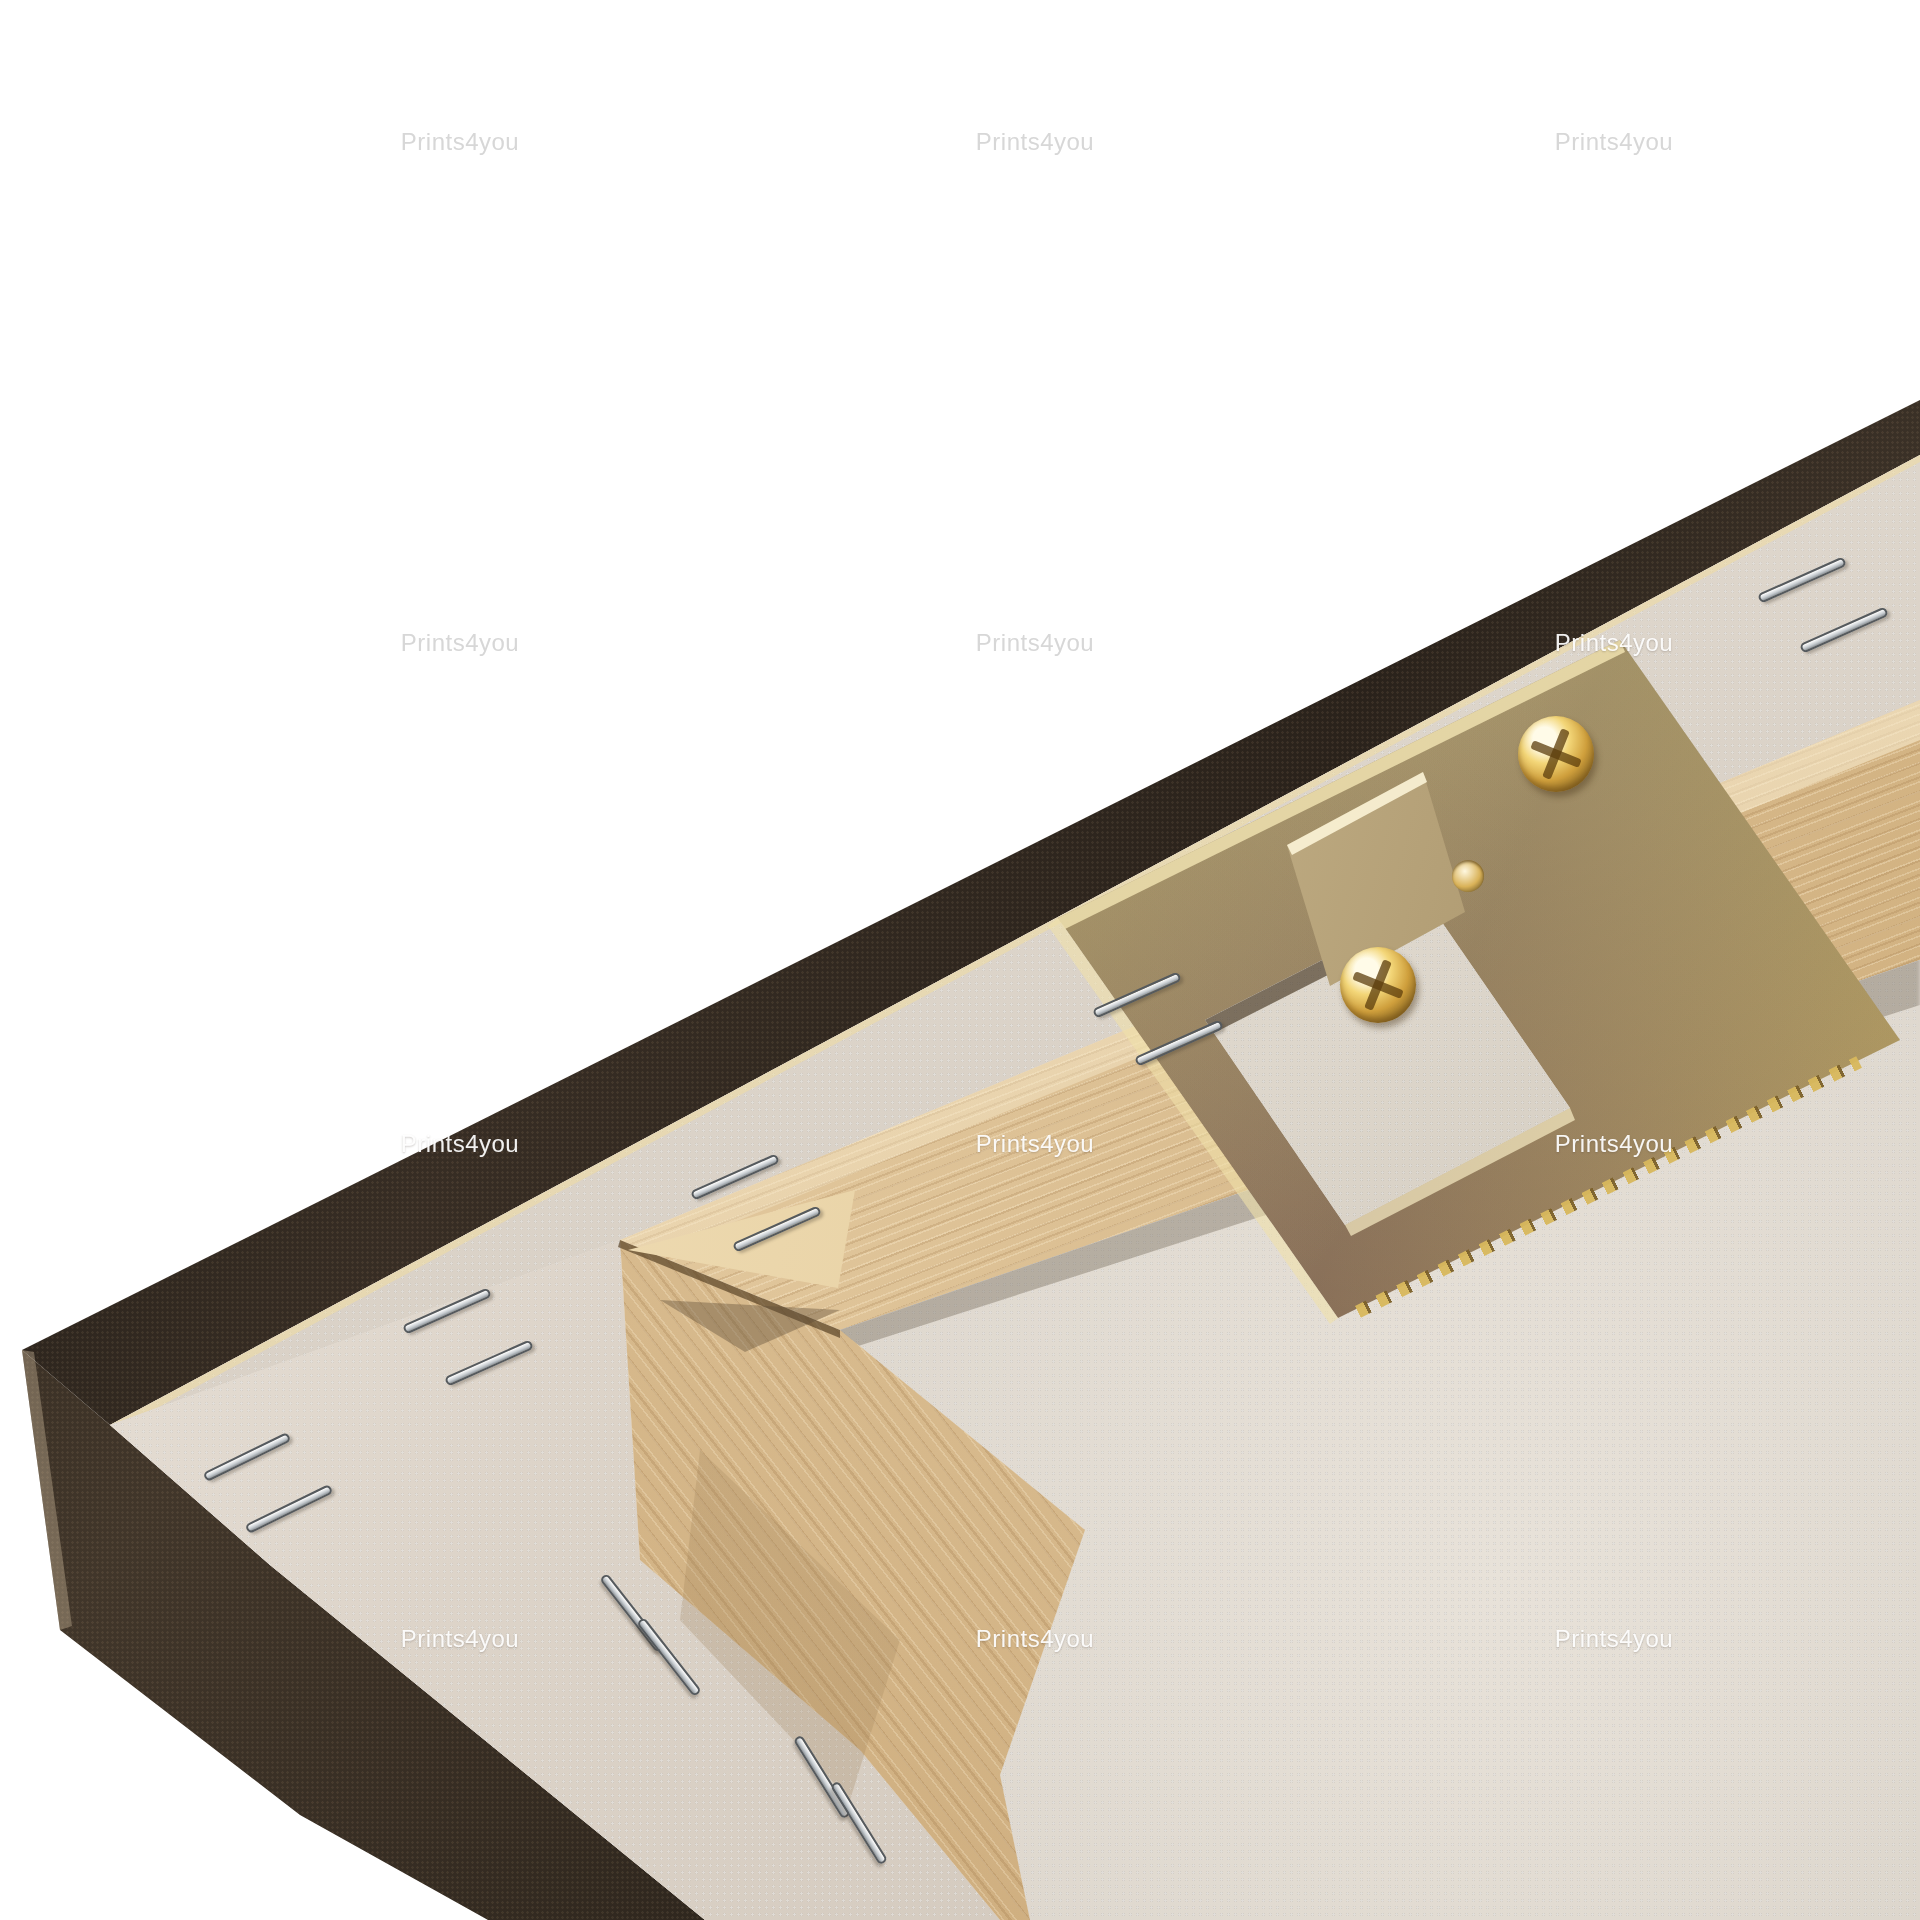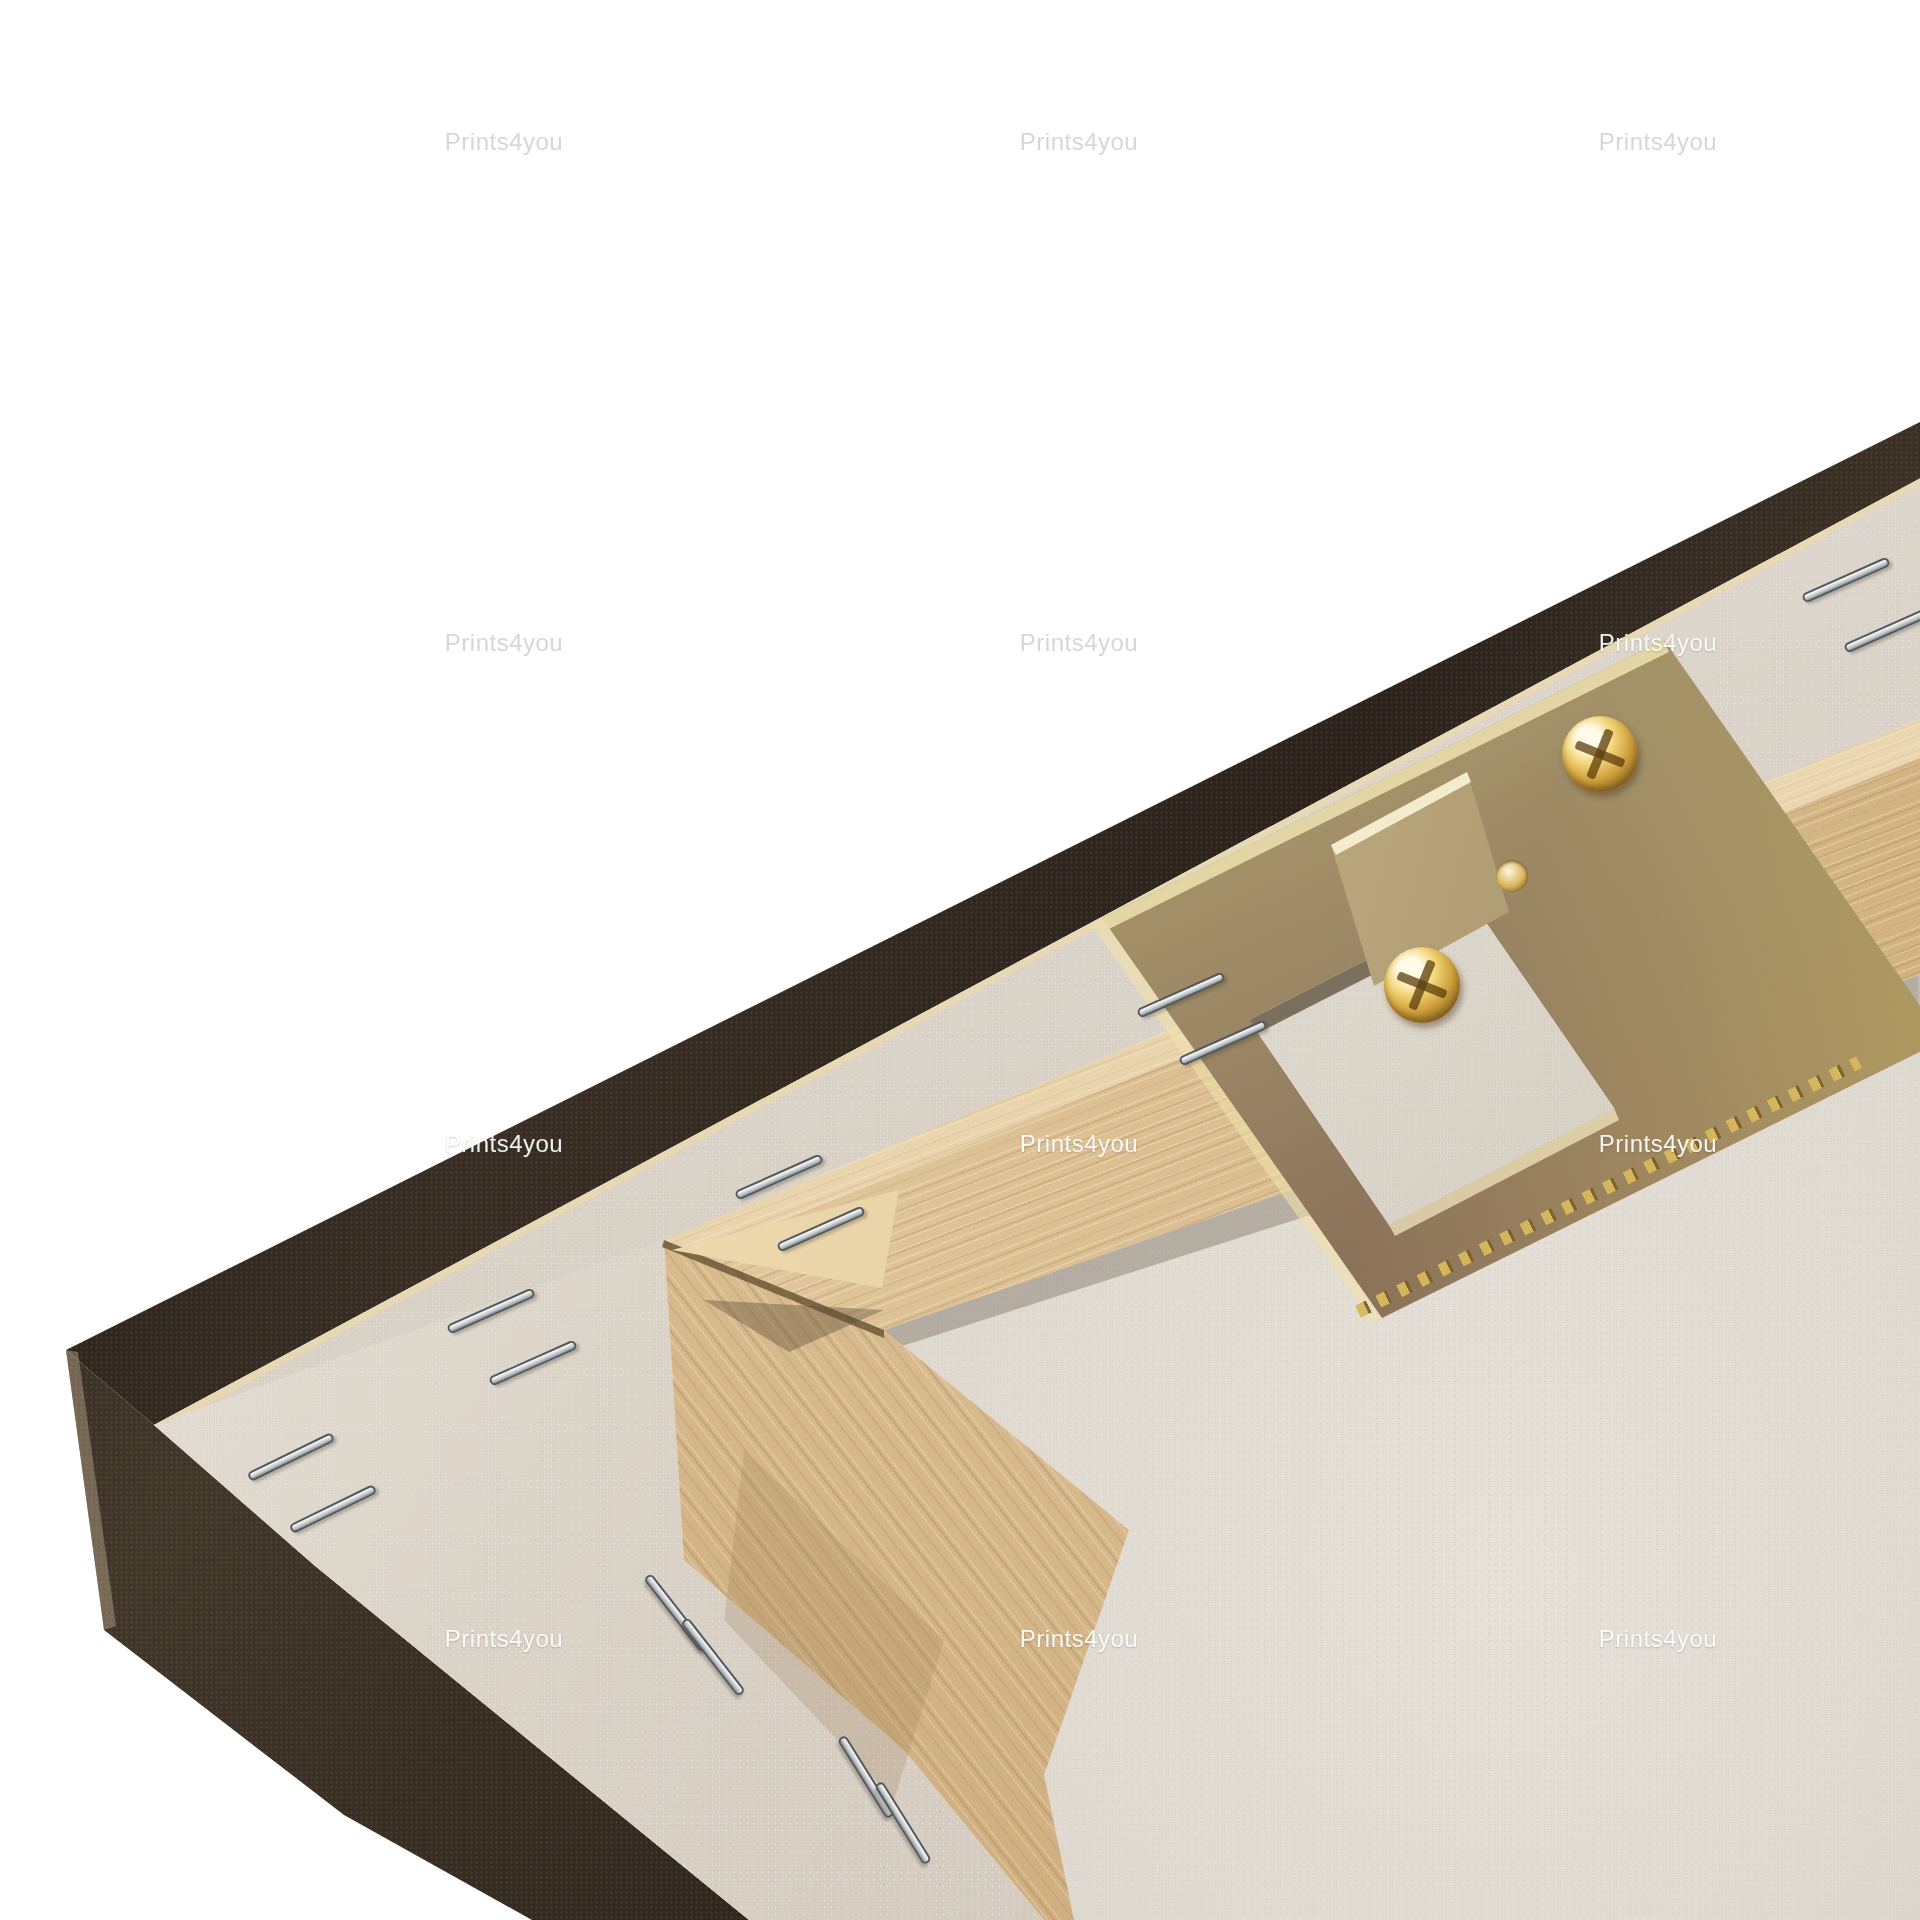--- a/index.html
+++ b/index.html
@@ -2,21 +2,21 @@
 <html style="--c-background: #ffffff; --c-canvas_edge_dark: #32291f; --c-canvas_back: #ddd5cb; --c-wood_light: #eed8b0; --c-wood_shadow: #c9a878; --c-metal_brass: #b29a5e; --c-screw_gold: #d8b85c; --c-staple_silver: #c6cbcf;"><head>
 <meta charset="utf-8">
 <style>
   html,body{margin:0;padding:0;}
   body{
     width:1920px;height:1920px;overflow:hidden;
     background:var(--c-background,#fff);
     font-family:"Liberation Sans", sans-serif;
   }
   #scene{position:relative;width:1920px;height:1920px;background:var(--c-background,#fff);}
-  .abs{position:absolute;inset:0;margin-left:44px;}
+  .abs{position:absolute;inset:0;}
 
   
   .a-dark{
     clip-path:polygon(22px 1350px,1920px 400px,1920px 455px,110px 1425px);
     background-image:
       radial-gradient(circle, rgba(255,214,160,.08) 1px, transparent 1.5px),
       linear-gradient(115deg,#1d1813,#372d24 35%,#2a221b 60%,#453a2e 85%,#332a21);
     background-size:5px 5px, auto;
   }
   .a-margin{

